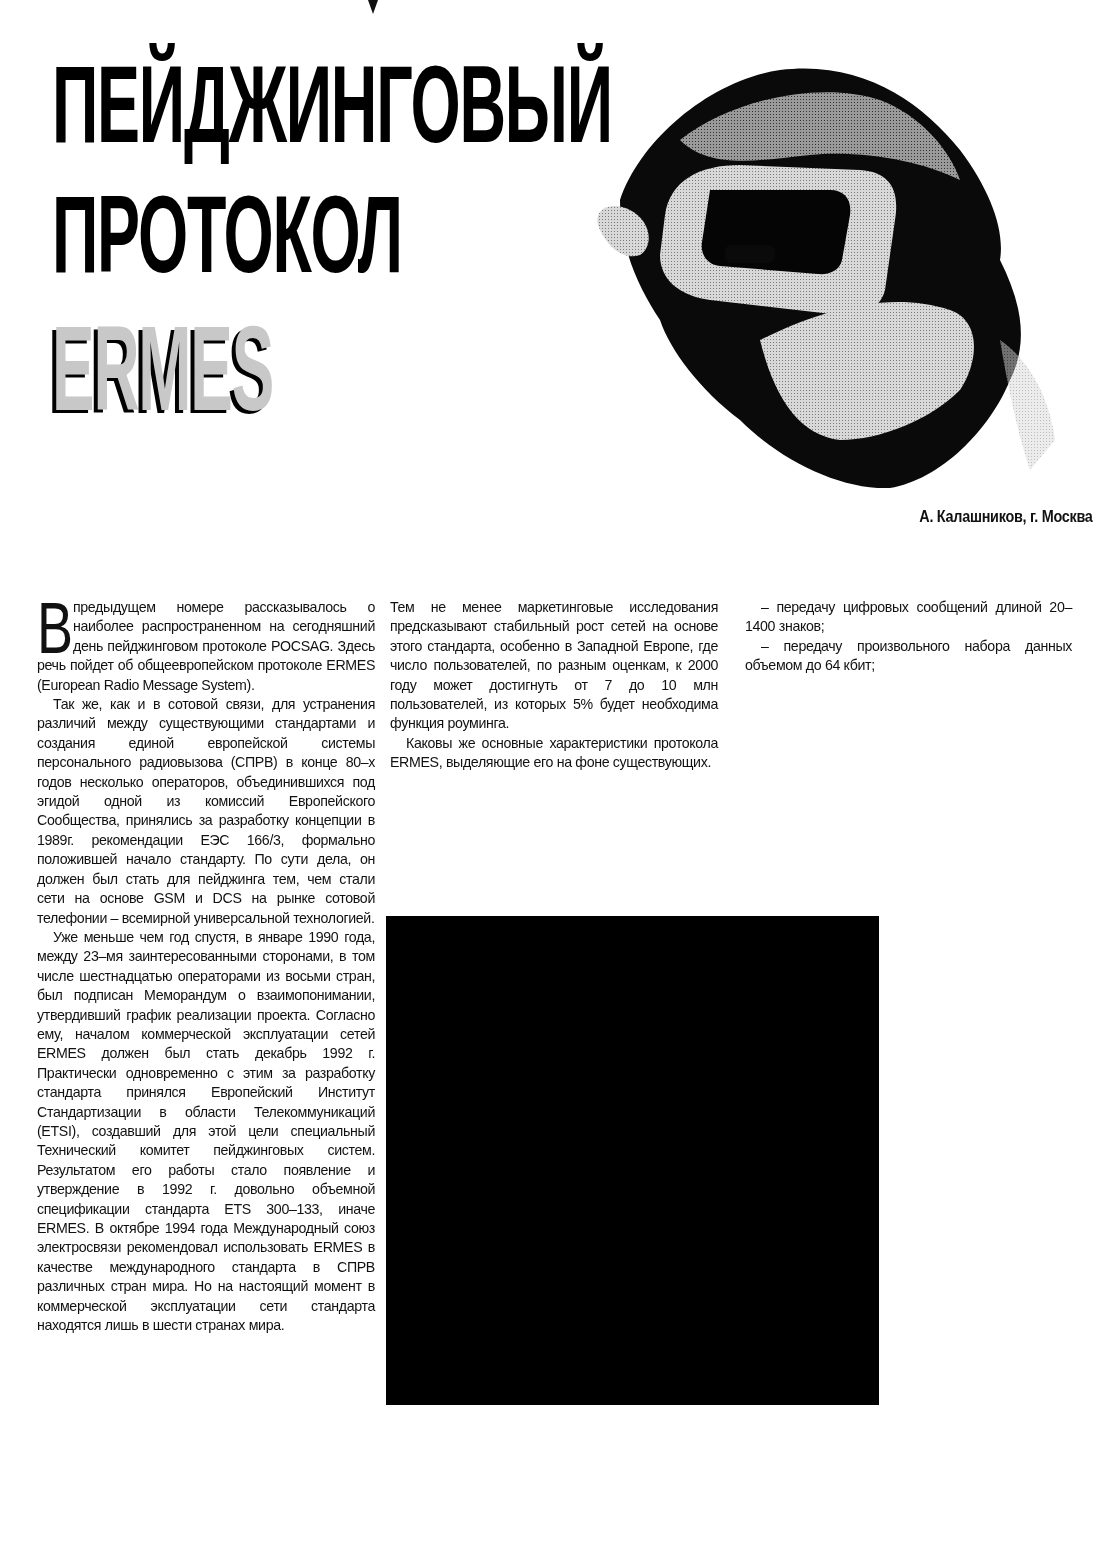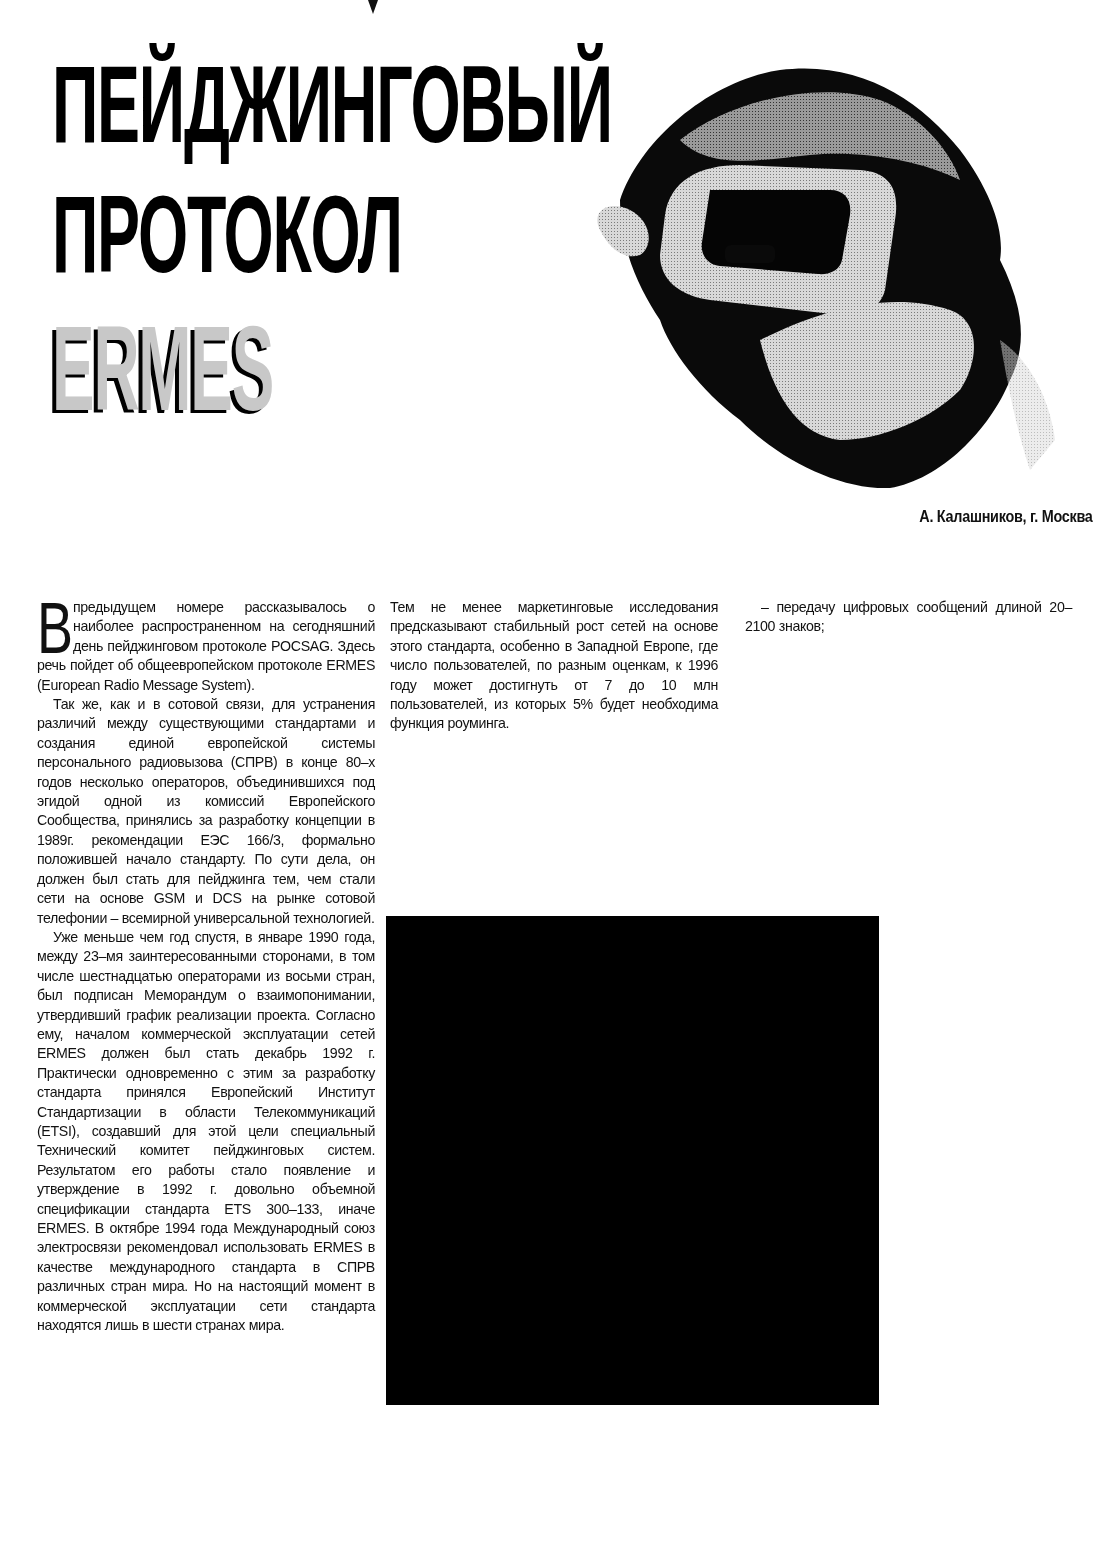--- a/index.html
+++ b/index.html
@@ -98,20 +98,22 @@
 
 <div class="col c1">
   <p class="first">
     <span class="dropcap">В</span><span>предыдущем номере рассказывалось о наиболее распространенном на сегодняшний день пейджинговом протоколе POCSAG. Здесь речь пойдет об общеевропейском протоколе ERMES (European Radio Message System).</span>
   </p>
   <p>Так же, как и в сотовой связи, для устранения различий между существующими стандартами и создания единой европейской системы персонального радиовызова (СПРВ) в конце 80–х годов несколько операторов, объединившихся под эгидой одной из комиссий Европейского Сообщества, принялись за разработку концепции в 1989г. рекомендации ЕЭС 166/3, формально положившей начало стандарту. По сути дела, он должен был стать для пейджинга тем, чем стали сети на основе GSM и DCS на рынке сотовой телефонии – всемирной универсальной технологией.</p>
   <p>Уже меньше чем год спустя, в январе 1990 года, между 23–мя заинтересованными сторонами, в том числе шестнадцатью операторами из восьми стран, был подписан Меморандум о взаимопонимании, утвердивший график реализации проекта. Согласно ему, началом коммерческой эксплуатации сетей ERMES должен был стать декабрь 1992 г. Практически одновременно с этим за разработку стандарта принялся Европейский Институт Стандартизации в области Телекоммуникаций (ETSI), создавший для этой цели специальный Технический комитет пейджинговых систем. Результатом его работы стало появление и утверждение в 1992 г. довольно объемной спецификации стандарта ETS 300–133, иначе ERMES. В октябре 1994 года Международный союз электросвязи рекомендовал использовать ERMES в качестве международного стандарта в СПРВ различных стран мира. Но на настоящий момент в коммерческой эксплуатации сети стандарта находятся лишь в шести странах мира.</p>
 </div>
 
 <div class="col c2">
-  <p class="first">Тем не менее маркетинговые исследования предсказывают стабильный рост сетей на основе этого стандарта, особенно в Западной Европе, где число пользователей, по разным оценкам, к 1996 году может достигнуть от 7 до 10 млн пользователей, из которых 5% будет необходима функция роуминга.</p>
+  <p class="first">Тем не менее маркетинговые исследования предсказывают стабильный рост сетей на основе этого стандарта, особенно в Западной Европе, где число пользователей, по разным оценкам, к 2000 году может достигнуть от 7 до 10 млн пользователей, из которых 5% будет необходима функция роуминга.</p>
+  <p>Каковы же основные характеристики протокола ERMES, выделяющие его на фоне существующих.</p>
 </div>
 
 <div class="col c3">
-  <p>– передачу цифровых сообщений длиной 20–2100 знаков;</p>
+  <p>– передачу цифровых сообщений длиной 20–1400 знаков;</p>
+  <p>– передачу произвольного набора данных объемом до 64 кбит;</p>
 </div>
 
 <div class="black-box full"></div>
 
 </body></html>

